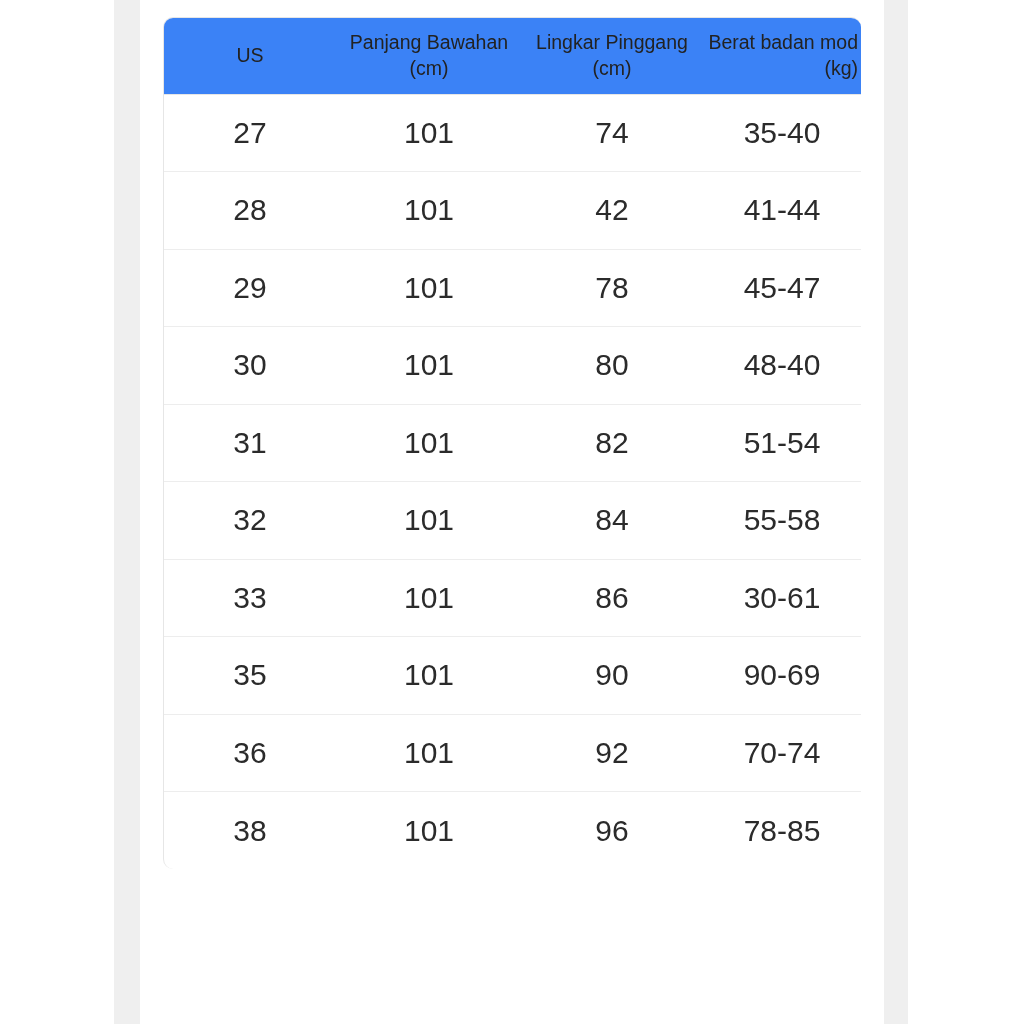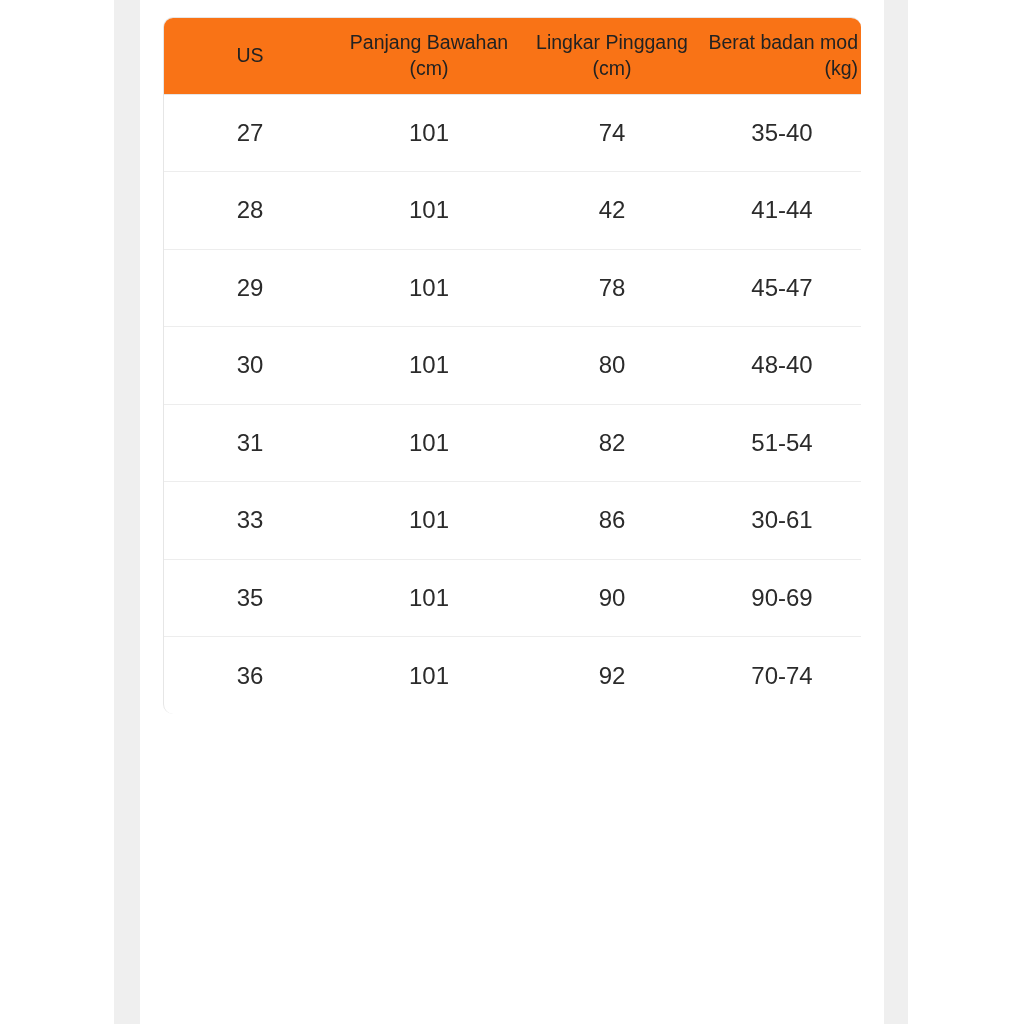--- a/index.html
+++ b/index.html
@@ -62,21 +62,21 @@
     width: 100%;
     border-collapse: collapse;
     table-layout: fixed;
   }
 
   table.size-table col.c-us      { width: 172px; }
   table.size-table col.c-len     { width: 186px; }
   table.size-table col.c-waist   { width: 180px; }
   table.size-table col.c-weight  { width: 160px; }
 
-  thead tr { background: #f97316; }
+  thead tr { background: #3b82f6; }
 
   thead th {
     height: 76px;
     font-size: 19.5px;
     font-weight: 400;
     color: #222222;
     text-align: center;
     line-height: 1.32;
     vertical-align: middle;
     border-bottom: 1px solid #e6e6e6;
@@ -89,21 +89,21 @@
   thead th .hdr-unit { display: block; }
 
   
   thead th.c-weight-head {
     text-align: right;
     overflow: visible;
   }
 
   tbody td {
     height: 77.5px;
-    font-size: 24px;
+    font-size: 30px;
     font-weight: 400;
     color: #2b2b2b;
     text-align: center;
     vertical-align: middle;
     border-bottom: 1px solid #ededed;
   }
 
   tbody tr:last-child td { border-bottom: none; }
 </style>
 </head>
@@ -165,32 +165,44 @@
           <td>80</td>
           <td>48-40</td>
         </tr>
         <tr>
           <td>31</td>
           <td>101</td>
           <td>82</td>
           <td>51-54</td>
         </tr>
         <tr>
+          <td>32</td>
+          <td>101</td>
+          <td>84</td>
+          <td>55-58</td>
+        </tr>
+        <tr>
           <td>33</td>
           <td>101</td>
           <td>86</td>
           <td>30-61</td>
         </tr>
         <tr>
           <td>35</td>
           <td>101</td>
           <td>90</td>
           <td>90-69</td>
         </tr>
         <tr>
           <td>36</td>
           <td>101</td>
           <td>92</td>
           <td>70-74</td>
+        </tr>
+        <tr>
+          <td>38</td>
+          <td>101</td>
+          <td>96</td>
+          <td>78-85</td>
         </tr>
       </tbody>
   </table>
 </div>
 
 </body></html>

